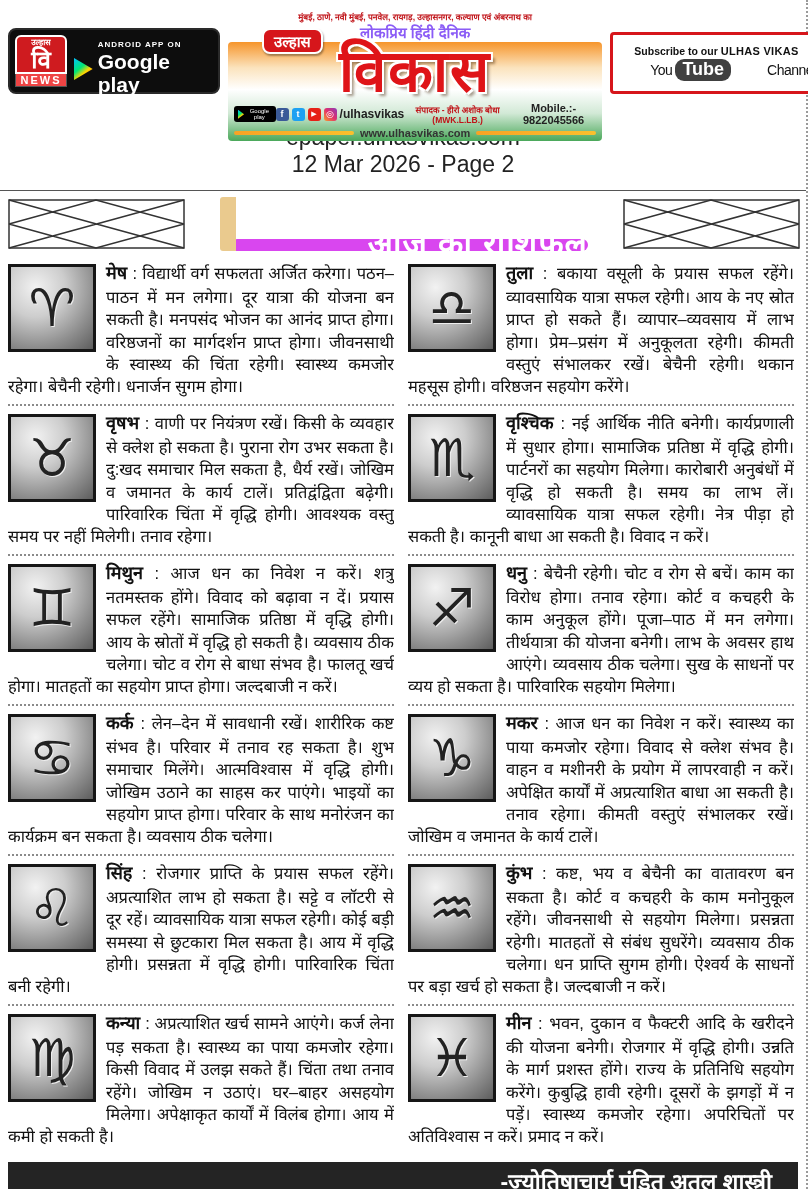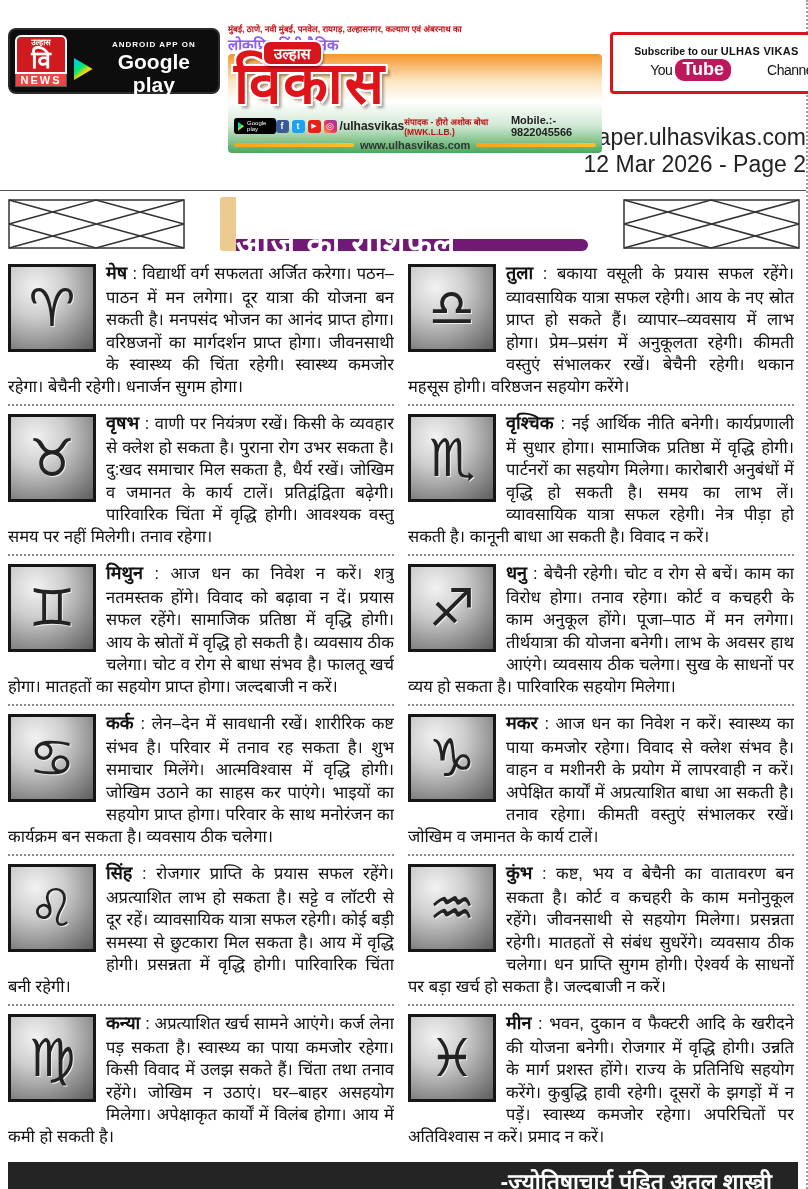--- a/index.html
+++ b/index.html
@@ -26,32 +26,32 @@
     color:#fff; line-height:1; padding:2px 2px 0;
   }
   .news-logo .nl-top { font-size:8px; font-weight:bold; }
   .news-logo .nl-letter { font-size:24px; font-weight:bold; line-height:1.05; }
   .news-logo .nl-news {
     background:#ef4444; color:#fff; font-weight:bold; font-size:11px;
     letter-spacing:2px; border:1px solid #555; border-top:none;
   }
   .gp { color:#fff; line-height:1.1; }
   .gp-brand { font-size:8px; font-weight:bold; letter-spacing:.5px; }
-  .gp-row { display:flex; align-items:center; gap:5px; margin-top:18px;text-align:center; }
+  .gp-row { display:flex; align-items:center; gap:5px; margin-top:18px; }
   .play-tri {
     width:20px; height:22px; display:inline-block;
     clip-path:polygon(0 0,100% 50%,0 100%);
     background:linear-gradient(140deg,#00c3ff 0%,#00e676 40%,#ffd500 62%,#ff3d00 100%);
   }
   .gp-l1 { font-size:8px; font-weight:bold; letter-spacing:1px; }
   .gp-l2 { font-size:21px; font-weight:bold; letter-spacing:0; }
   .gp-l3 { font-size:9px; font-weight:bold; margin:1px 0 0 26px; }
 
   
-  .masthead { flex:1; margin:16px 8px; position:relative; }
+  .masthead { flex:1; margin:4px 8px; text-align:center; position:relative; }
   .mh-cities { font-size:8.5px; color:#c01318; font-weight:bold; padding-top:3px; }
   .mh-tagline { font-size:15px; font-weight:bold; color:#8b5cf6; }
   .mh-body {
     background:linear-gradient(180deg,#f6952b 0%,#fbe3bd 26%,#ffffff 48%,#d2e9d6 72%,#4aa85a 100%);
     border-radius:4px; padding:0 6px 2px; position:relative;
   }
   .mh-ulhas {
     position:absolute; left:34px; top:-14px; background:#d6161b; color:#fff;
     font-weight:bold; font-size:15px; padding:1px 10px; border-radius:8px;
     border:2px solid #fff; box-shadow:1px 2px 2px rgba(0,0,0,.35);
@@ -89,44 +89,44 @@
     margin-top:28px; width:218px; height:62px; background:#fff;
     border:3px solid #d6161b; border-radius:4px; display:flex; align-items:center;
     padding:3px 4px; gap:4px; flex-shrink:0; box-shadow:0 0 0 1px #fff inset;
   }
   .sub-left { flex:1; text-align:center; line-height:1.1; }
   .sub-line1 { font-size:10.5px; color:#111; font-weight:bold; white-space:nowrap; }
   .sub-line1 b { font-size:11px; letter-spacing:.3px; }
   .sub-line2 { display:flex; align-items:center; justify-content:center; gap:3px; margin-top:2px; }
   .yt-you,.yt-channel { font-size:14px; font-weight:normal; color:#111; letter-spacing:-.5px;margin-left:33px; }
   .yt-tube {
-    background:#be185d; color:#fff; font-size:18px; font-weight:bold;
+    background:#404040; color:#fff; font-size:18px; font-weight:bold;
     padding:1px 7px; border-radius:9px;
   }
   .subscribe .news-logo { width:46px; }
   .subscribe .nl-letter { font-size:20px; }
   .subscribe .nl-news { font-size:9px; letter-spacing:1.5px; }
 
   
-  .page-info { text-align:right; margin-top:4px; line-height:1.18; }
+  .page-info { text-align:center; margin-top:4px; line-height:1.18; }
   .pi-url { font-size:23px; color:#222; }
   .pi-date { font-size:23px; color:#222; }
 
   
   .banner-row {
     margin-top:12px; border-top:1px solid #555; padding:6px 6px 4px 8px;
     display:flex; align-items:center; justify-content:space-between; height:64px;
   }
   .xhatch { width:177px; height:50px; flex-shrink:0; }
   .xhatch svg { display:block; width:100%; height:100%; }
   .banner-mid { display:flex; align-items:stretch; height:54px; width:368px; }
   .banner-tan { width:16px; background:#eaca8e; border-radius:3px 0 0 3px; }
   .banner-red {
-    flex:1; background:#701a75; border-radius:4px 40px 40px 4px;
-    display:flex; align-items:center; justify-content:flex-start;margin-top:42px;
+    flex:1; background:#d946ef; border-radius:4px 40px 40px 4px;
+    display:flex; align-items:center; justify-content:flex-end;margin-top:42px;
   }
   .banner-title { color:#fff; font-size:33px; font-weight:bold; letter-spacing:1px; padding-bottom:4px; }
 
   
   .columns { display:flex; gap:14px; padding:2px 8px 0; }
   .col { width:386px; }
   .entry {
     overflow:hidden; text-align:justify; font-size:16.5px; line-height:1.36;
     color:#111; border-bottom:2px dotted #8a8a8a; padding:5px 0 6px; min-height:150px;
   }

